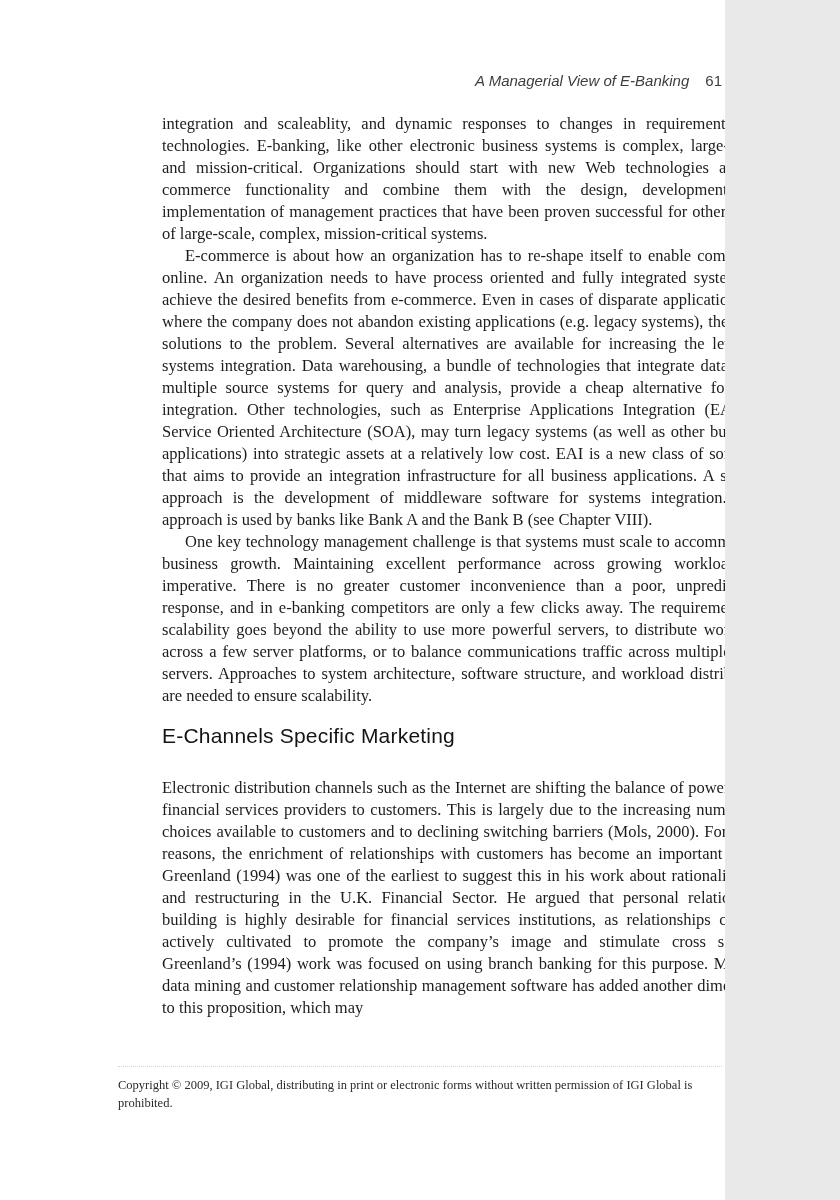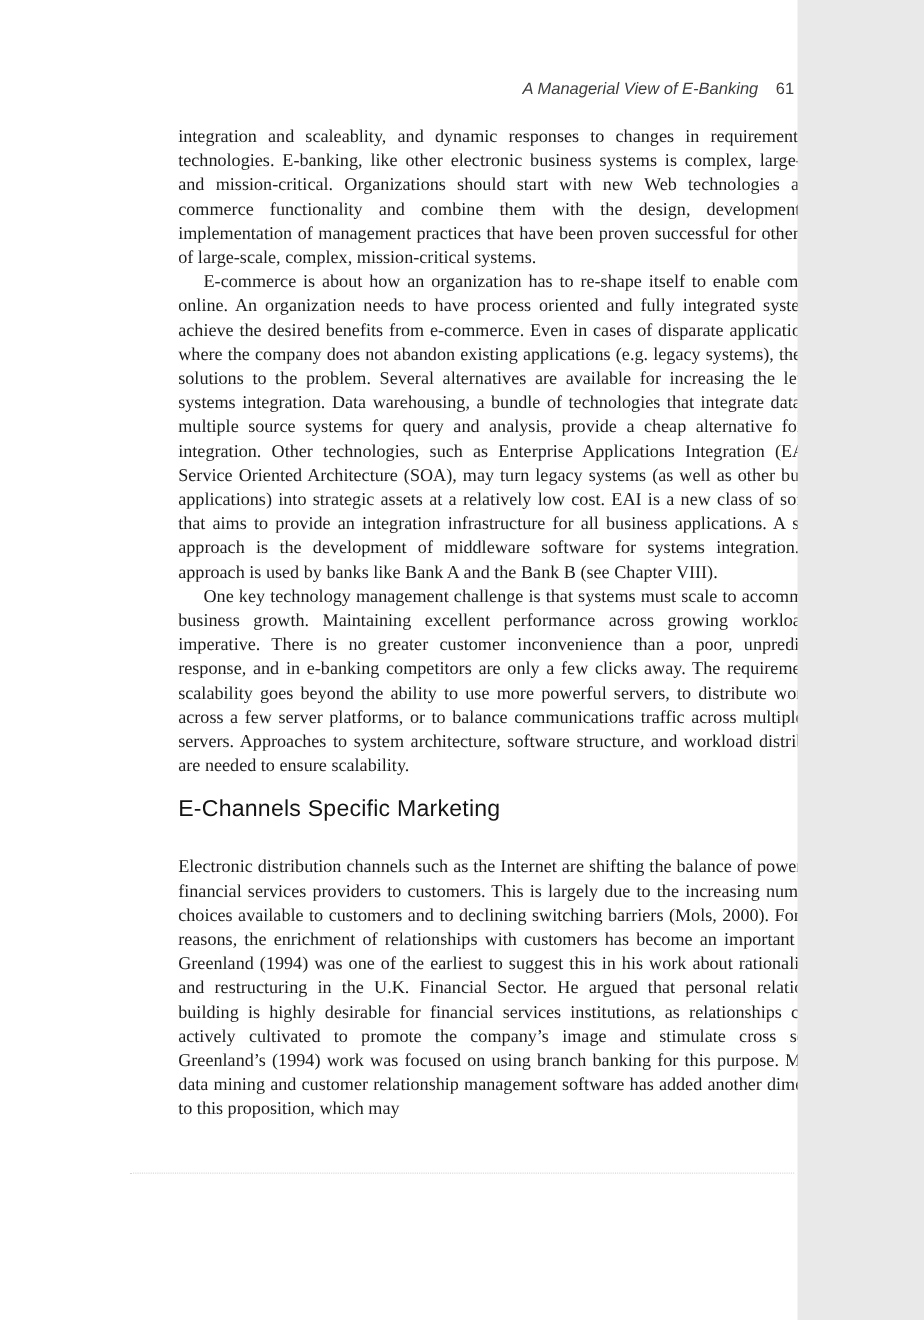--- a/index.html
+++ b/index.html
@@ -87,15 +87,16 @@
   <div class="body-text">
     <p class="para">integration and scaleablity, and dynamic responses to changes in requirements and technologies. E-banking, like other electronic business systems is complex, large-scale, and mission-critical. Organizations should start with new Web technologies and e-commerce functionality and combine them with the design, development and implementation of management practices that have been proven successful for other types of large-scale, complex, mission-critical systems.</p>
     <p class="para indent">E-commerce is about how an organization has to re-shape itself to enable commerce online. An organization needs to have process oriented and fully integrated systems to achieve the desired benefits from e-commerce. Even in cases of disparate applications, or where the company does not abandon existing applications (e.g. legacy systems), there are solutions to the problem. Several alternatives are available for increasing the level of systems integration. Data warehousing, a bundle of technologies that integrate data from multiple source systems for query and analysis, provide a cheap alternative for data integration. Other technologies, such as Enterprise Applications Integration (EAI) or Service Oriented Architecture (SOA), may turn legacy systems (as well as other business applications) into strategic assets at a relatively low cost. EAI is a new class of software that aims to provide an integration infrastructure for all business applications. A similar approach is the development of middleware software for systems integration. This approach is used by banks like Bank A and the Bank B (see Chapter VIII).</p>
     <p class="para indent">One key technology management challenge is that systems must scale to accommodate business growth. Maintaining excellent performance across growing workloads is imperative. There is no greater customer inconvenience than a poor, unpredictable response, and in e-banking competitors are only a few clicks away. The requirement for scalability goes beyond the ability to use more powerful servers, to distribute workload across a few server platforms, or to balance communications traffic across multiple Web servers. Approaches to system architecture, software structure, and workload distribution are needed to ensure scalability.</p>
     <h2 class="section-heading">E-Channels Specific Marketing</h2>
     <p class="para">Electronic distribution channels such as the Internet are shifting the balance of power from financial services providers to customers. This is largely due to the increasing number of choices available to customers and to declining switching barriers (Mols, 2000). For these reasons, the enrichment of relationships with customers has become an important issue. Greenland (1994) was one of the earliest to suggest this in his work about rationalisation and restructuring in the U.K. Financial Sector. He argued that personal relationship building is highly desirable for financial services institutions, as relationships can be actively cultivated to promote the company’s image and stimulate cross selling. Greenland’s (1994) work was focused on using branch banking for this purpose. Modern data mining and customer relationship management software has added another dimension to this proposition, which may</p>
   </div>
 
   <div class="page-footer">
     <div class="footer-rule"></div>
+    <p class="copyright">Copyright © 2009, IGI Global, distributing in print or electronic forms without written permission of IGI Global is prohibited.</p>
   </div>
 
 </div>
 
 </body></html>

